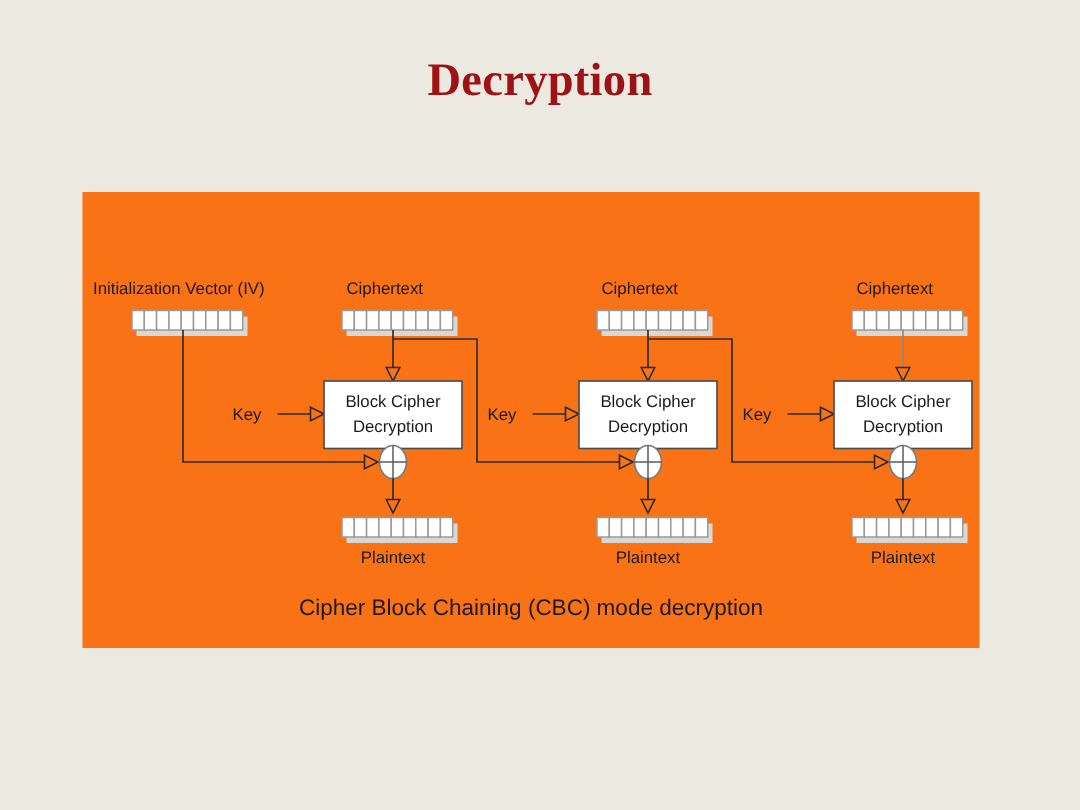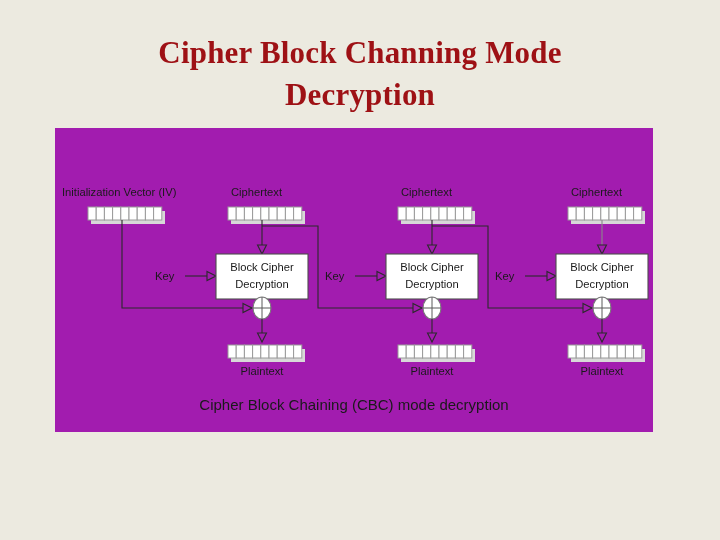--- a/index.html
+++ b/index.html
@@ -32,21 +32,21 @@
     line-height: 1.36;
     color: #9E1115;
     letter-spacing: 0.2px;
   }
   .diagram-panel {
     position: absolute;
     left: 55px;
     top: 128px;
     width: 598px;
     height: 304px;
-    background: #a21caf;
+    background: #f97316;
   }
   .diagram-panel svg {
     display: block;
   }
   .dg-label {
     font-family: "Liberation Sans", sans-serif;
     font-size: 11.2px;
     fill: #1A1A1A;
   }
   .dg-box-label {
@@ -91,21 +91,20 @@
     stroke: #5A5A5A;
     stroke-width: 1;
   }
 </style>
 </head>
 <body>
 
 <div class="slide">
 
   <div class="slide-title">
-    <div>Cipher Block Channing Mode</div>
     <div>Decryption</div>
   </div>
 
   <div class="diagram-panel">
     <svg width="598" height="304" viewBox="0 0 598 304" xmlns="http://www.w3.org/2000/svg">
 
       <text class="dg-label" x="7" y="68">Initialization Vector (IV)</text>
 
       <g>
         <rect class="dg-cellgroup-shadow" x="36" y="83" width="74" height="13"></rect>

